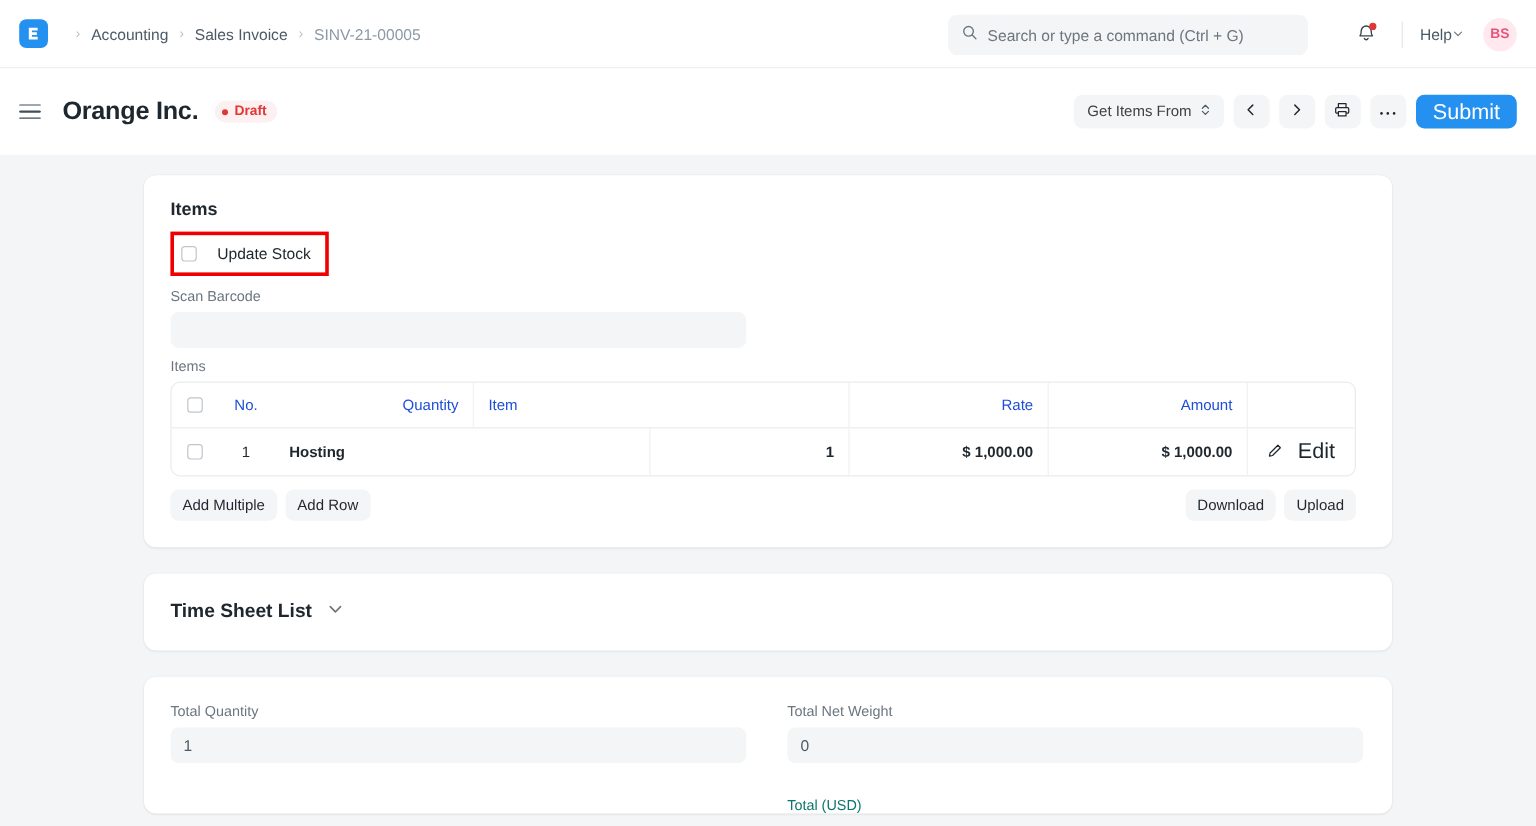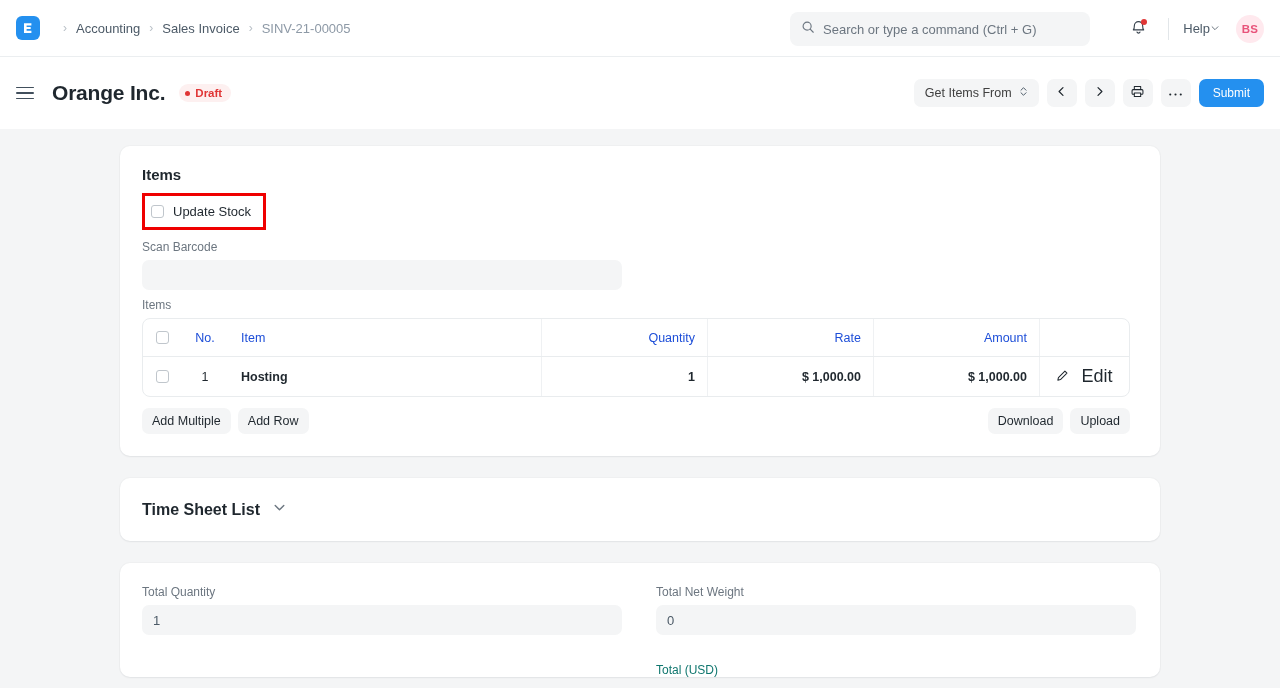--- a/index.html
+++ b/index.html
@@ -167,21 +167,21 @@
     cursor: pointer;
     white-space: nowrap;
   }
   .btn-icon { width: 30px; padding: 0; }
   .btn-primary {
     background: #2490ef;
     color: #ffffff;
     font-weight: 500;
     height: 28px;
     padding: 0 14px;
-    font-size: 12px;
+    font-size: 18px;
   }
   .btn-select {
     gap: 7px;
   }
 
   
   .body-area {
     height: 559px;
     background: #f4f5f6;
     padding: 0 0 12px 0;
@@ -207,21 +207,21 @@
     margin-bottom: 10px;
   }
 
   
   .annot-box {
     border: 3px solid #ef0000;
     display: inline-block;
     padding: 8px 12px 8px 6px;
     margin-bottom: 10px;
   }
-  .checkbox-row { display: flex; align-items: center; gap: 9px; }
+  .checkbox-row { display: flex; align-items: center; gap: 17px; }
   .cbx {
     width: 13px; height: 13px;
     border: 1px solid #c0c6cc;
     border-radius: 3px;
     background: #fff;
     display: inline-block;
     flex: 0 0 auto;
     cursor: pointer;
   }
   .cbx-label { font-size: 13px; color: #1f272e; }
@@ -478,22 +478,22 @@
 
         <div class="grid-wrap mt18">
           <div class="field-label">Items</div>
 
           <div class="grid">
             <div class="grid-row grid-head">
               <div class="grid-cell c-check">
                 <span class="cbx"></span>
               </div>
               <div class="grid-cell c-no">No.</div>
+              <div class="grid-cell c-qty">Quantity</div>
               <div class="grid-cell c-item">Item</div>
-              <div class="grid-cell c-qty">Quantity</div>
               <div class="grid-cell c-rate">Rate</div>
               <div class="grid-cell c-amt">Amount</div>
               <div class="grid-cell c-edit"></div>
             </div>
 
             <div class="grid-body">
               <div class="grid-row">
                 <div class="grid-cell c-check">
                   <span class="cbx"></span>
                 </div>

